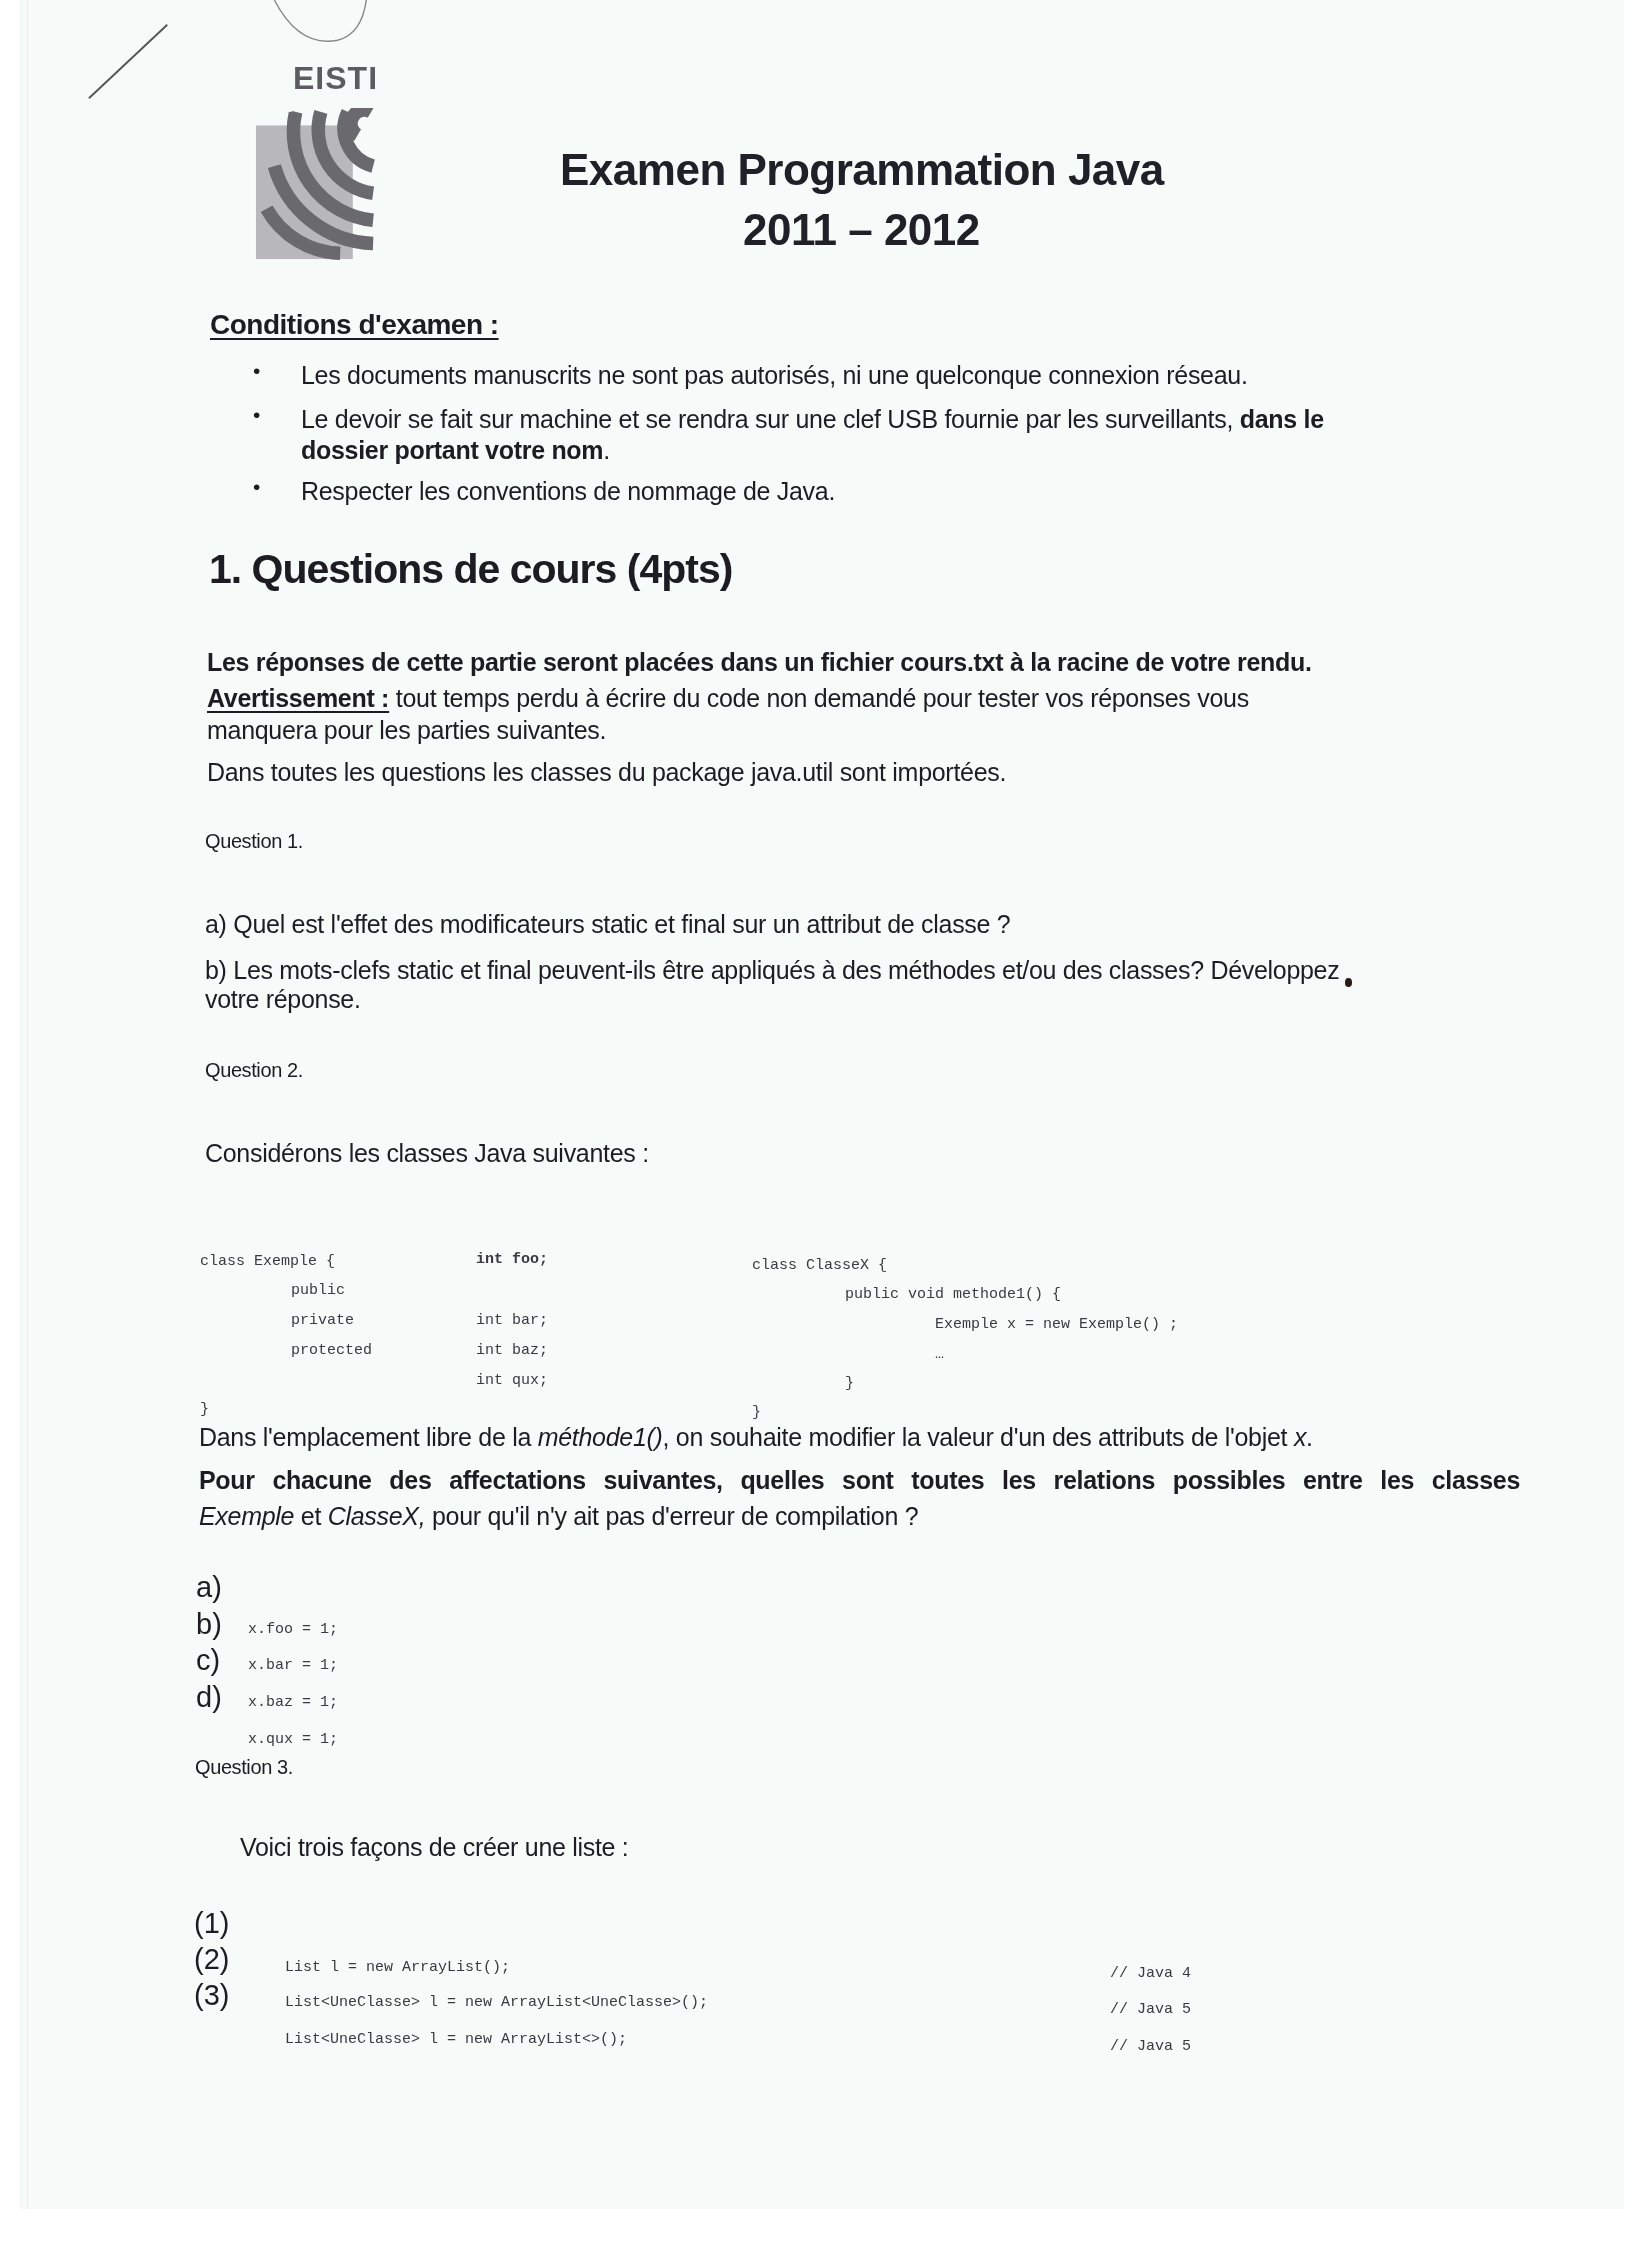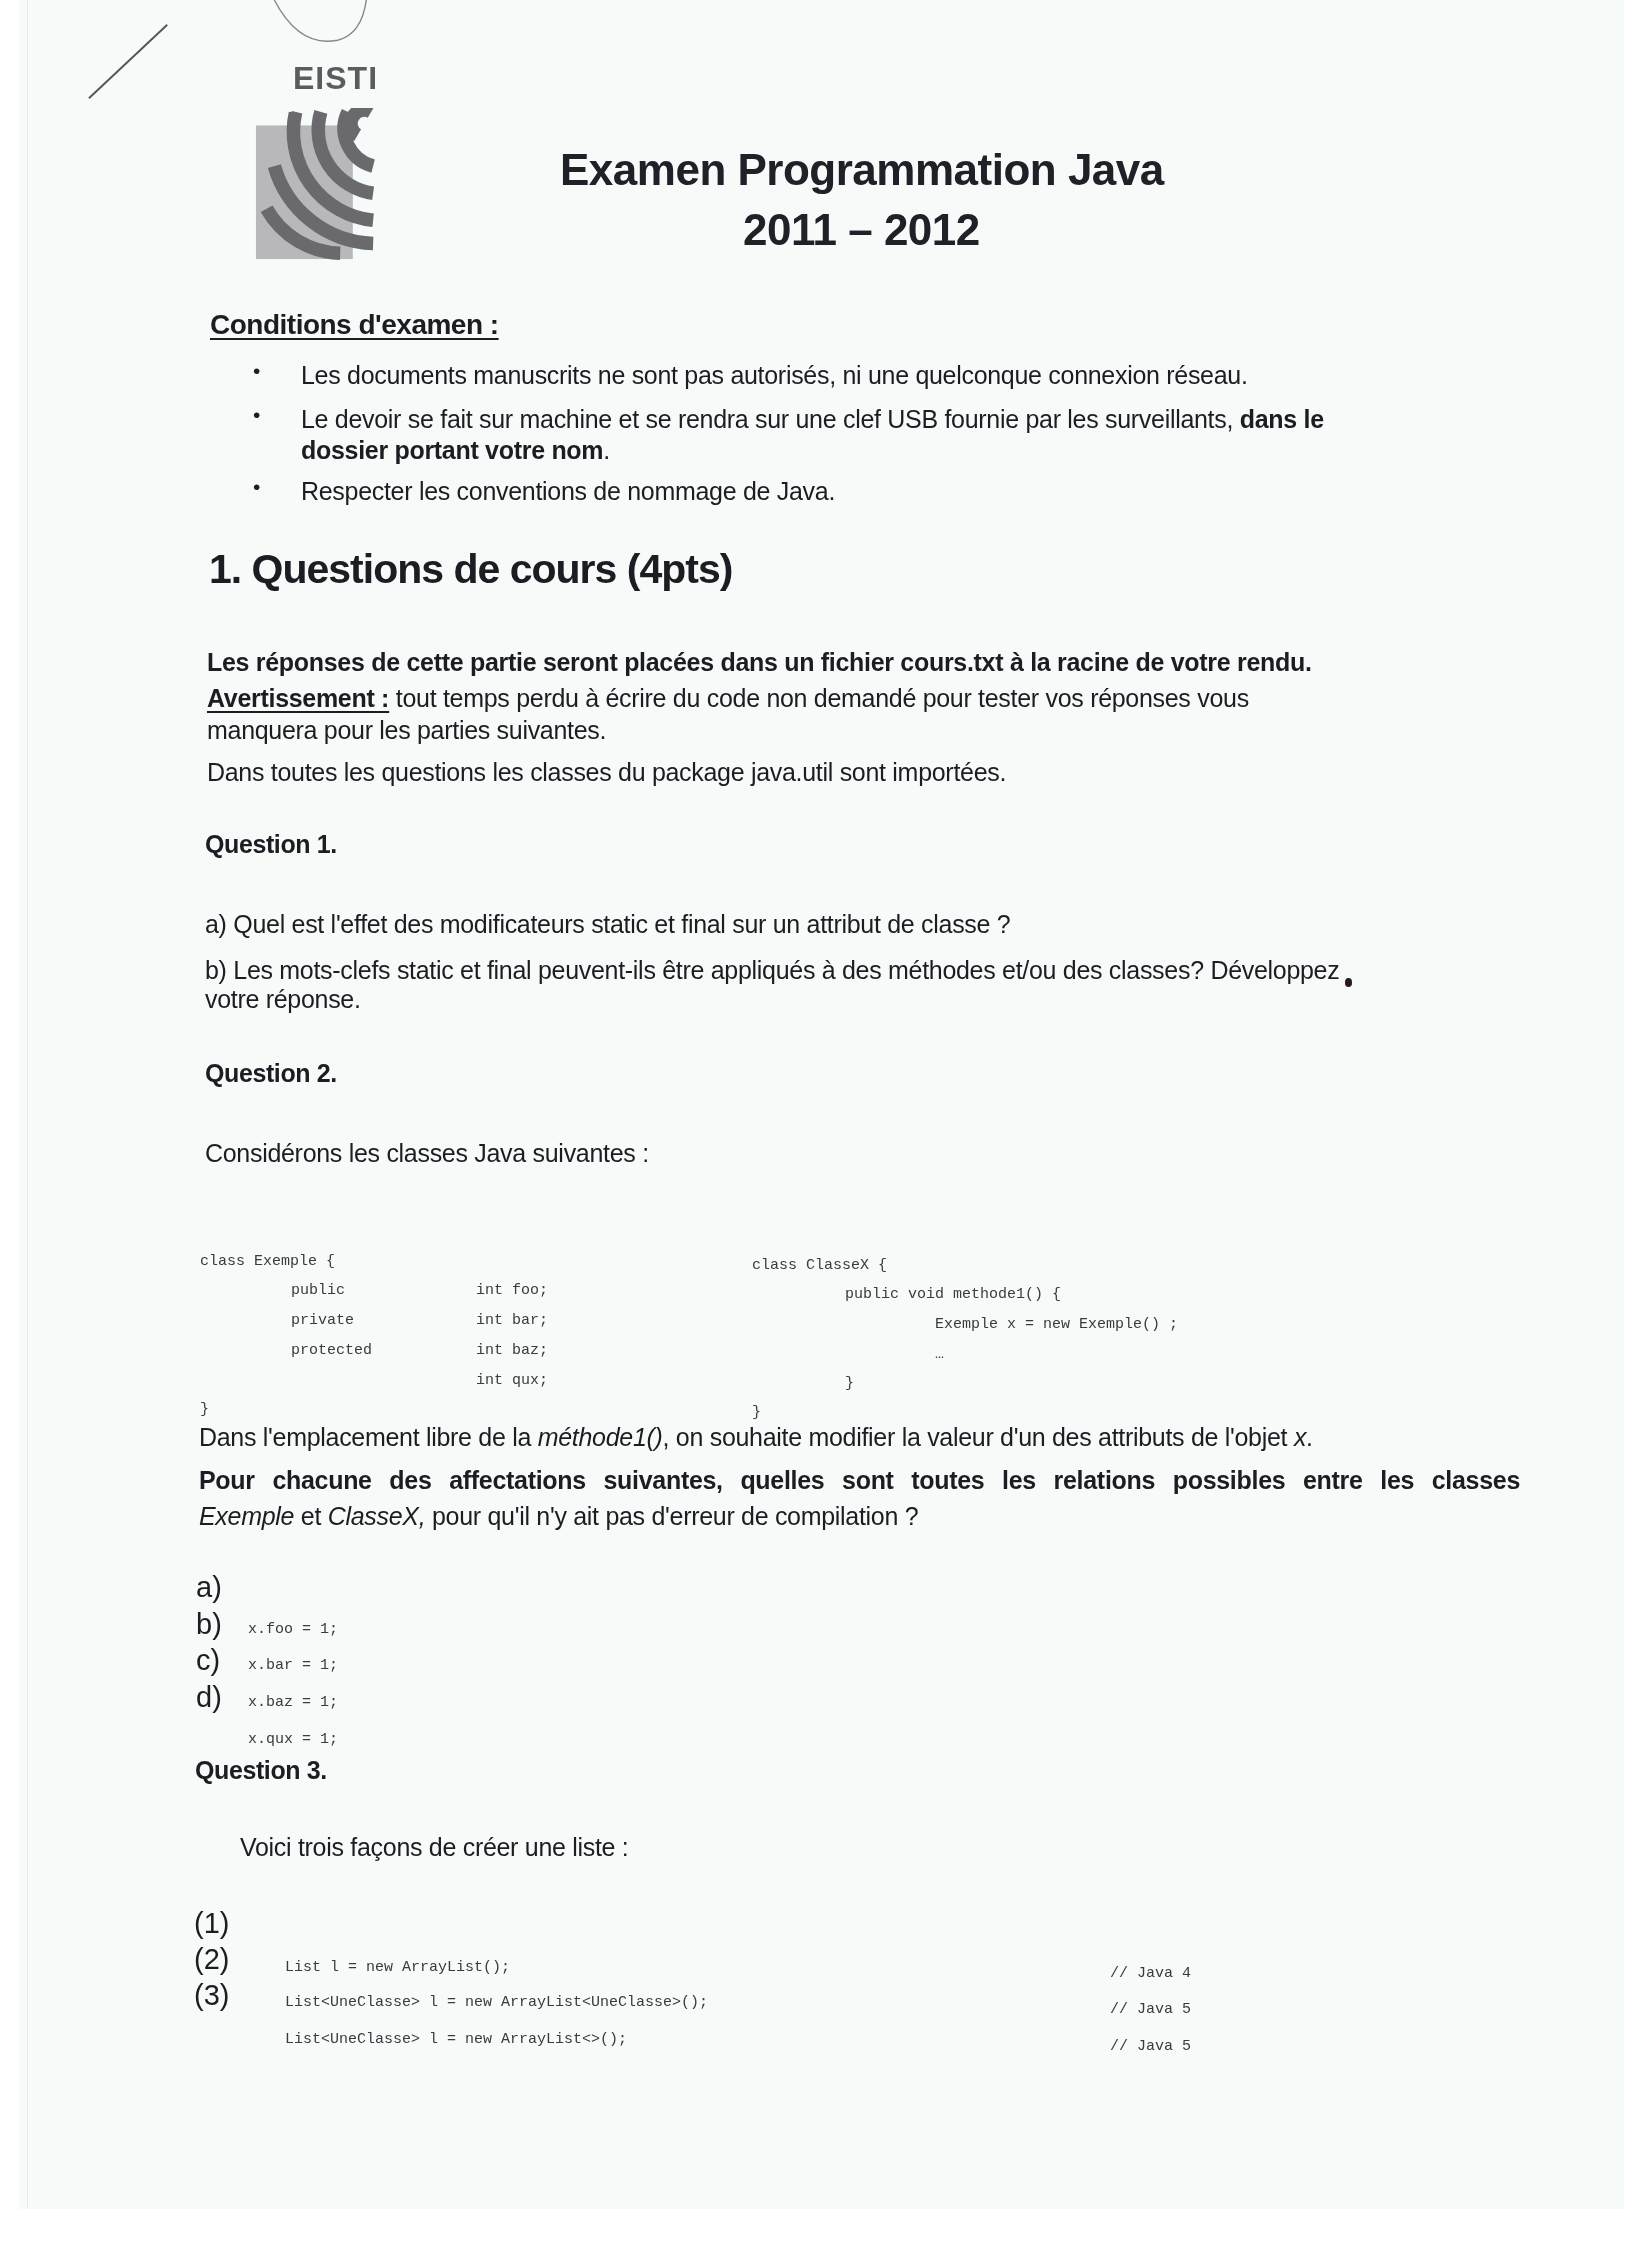--- a/index.html
+++ b/index.html
@@ -8,21 +8,21 @@
   .edge-line { position:absolute; left:27px; top:0; width:1px; height:2209px; background:#e3ecee; }
   .abs { position:absolute; white-space:nowrap; }
   .mono { font-family:"Liberation Mono", monospace; color:#3a3a40; }
   .b { font-weight:bold; }
   .u { text-decoration:underline; text-underline-offset:3.9px; }
   .i { font-style:italic; }
   .title { font-size:44px; font-weight:bold; letter-spacing:-0.5px; color:#202028; }
   .h2 { font-size:28px; font-weight:bold; letter-spacing:-0.5px; }
   .h1 { font-size:41px; font-weight:bold; letter-spacing:-1px; }
   .body { font-size:25px; letter-spacing:-0.3px; }
-  .qhead { font-size:25px; font-weight:bold; letter-spacing:-0.4px; }
+  .qhead { font-size:20px; font-weight:normal; letter-spacing:-0.4px; }
   .code { font-size:15px;margin-top:44px; }
   .bullet { font-size:21px; }
   .label-paren { font-size:29px; font-family:"Liberation Sans", sans-serif; color:#1c1c22; }
   .justify { width:1390px; text-align:justify; text-align-last:justify; white-space:normal; }
   .logo-text { font-size:32px; font-weight:bold; color:#5c5c60; letter-spacing:1px; }
   .pen-mark { position:absolute; }
 </style>
 </head>
 <body>
 
@@ -82,21 +82,21 @@
 <div class="abs body" style="left:205px;top:910px;">a) Quel est l'effet des modificateurs static et final sur un attribut de classe ?</div>
 <div class="abs body" style="left:205px;top:956px;">b) Les mots-clefs static et final peuvent-ils être appliqués à des méthodes et/ou des classes? Développez</div>
 <div class="abs body" style="left:205px;top:985px;">votre réponse.</div>
 
 <div class="abs qhead" style="left:205px;top:1059px;">Question 2.</div>
 <div class="abs body" style="left:205px;top:1139px;">Considérons les classes Java suivantes :</div>
 
 <div>
   <div class="abs mono code" style="left:200px;top:1209px;">class Exemple {</div>
   <div class="abs mono code" style="left:291px;top:1238px;">public</div>
-  <div class="abs mono code" style="left:476px;top:1238px;">int foo;</div>
+  <div class="abs mono code" style="left:476px;top:1207px;font-weight:bold;">int foo;</div>
   <div class="abs mono code" style="left:291px;top:1268px;text-align:center;">private</div>
   <div class="abs mono code" style="left:476px;top:1268px;">int bar;</div>
   <div class="abs mono code" style="left:291px;top:1298px;">protected</div>
   <div class="abs mono code" style="left:476px;top:1298px;">int baz;</div>
   <div class="abs mono code" style="left:476px;top:1328px;">int qux;</div>
   <div class="abs mono code" style="left:200px;top:1357px;">}</div>
 </div>
 
 <div>
   <div class="abs mono code" style="left:752px;top:1213px;">class ClasseX {</div>

